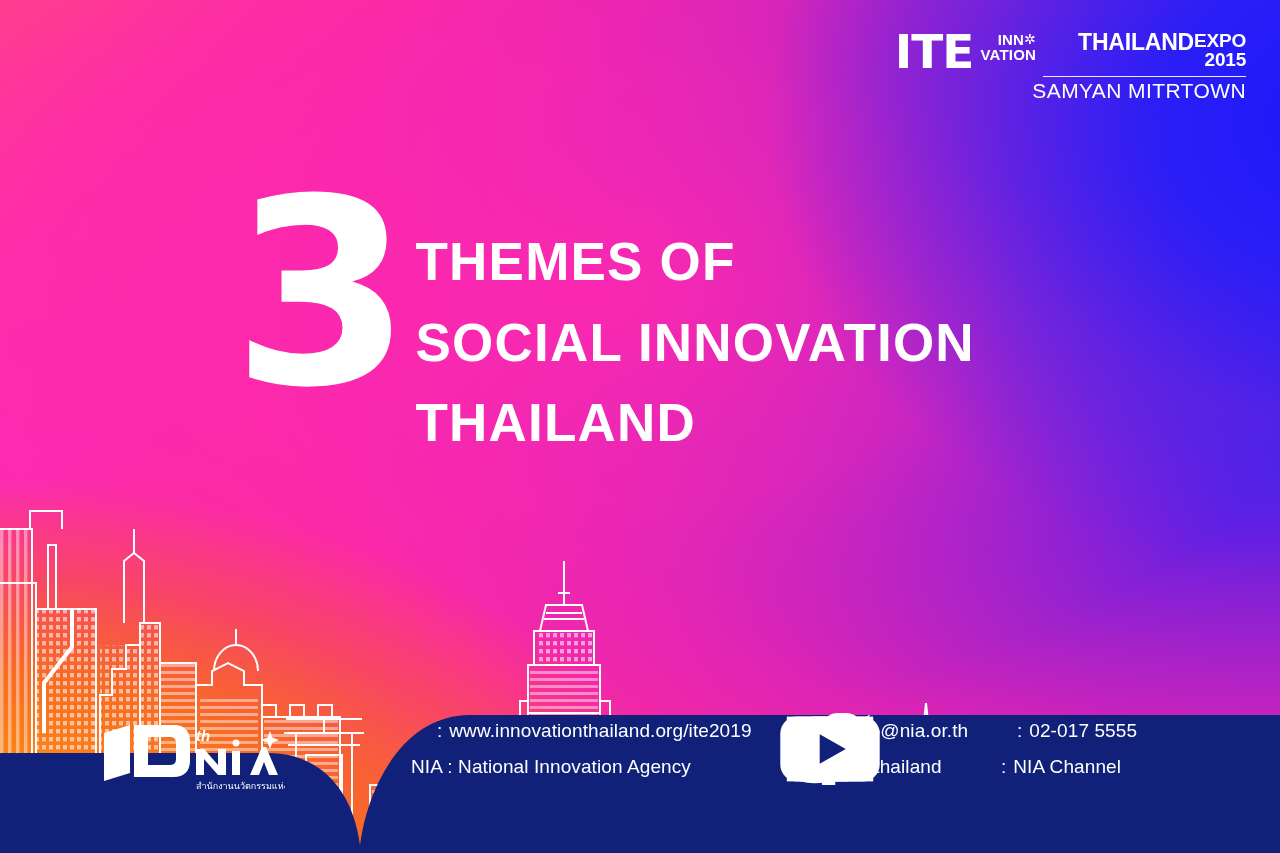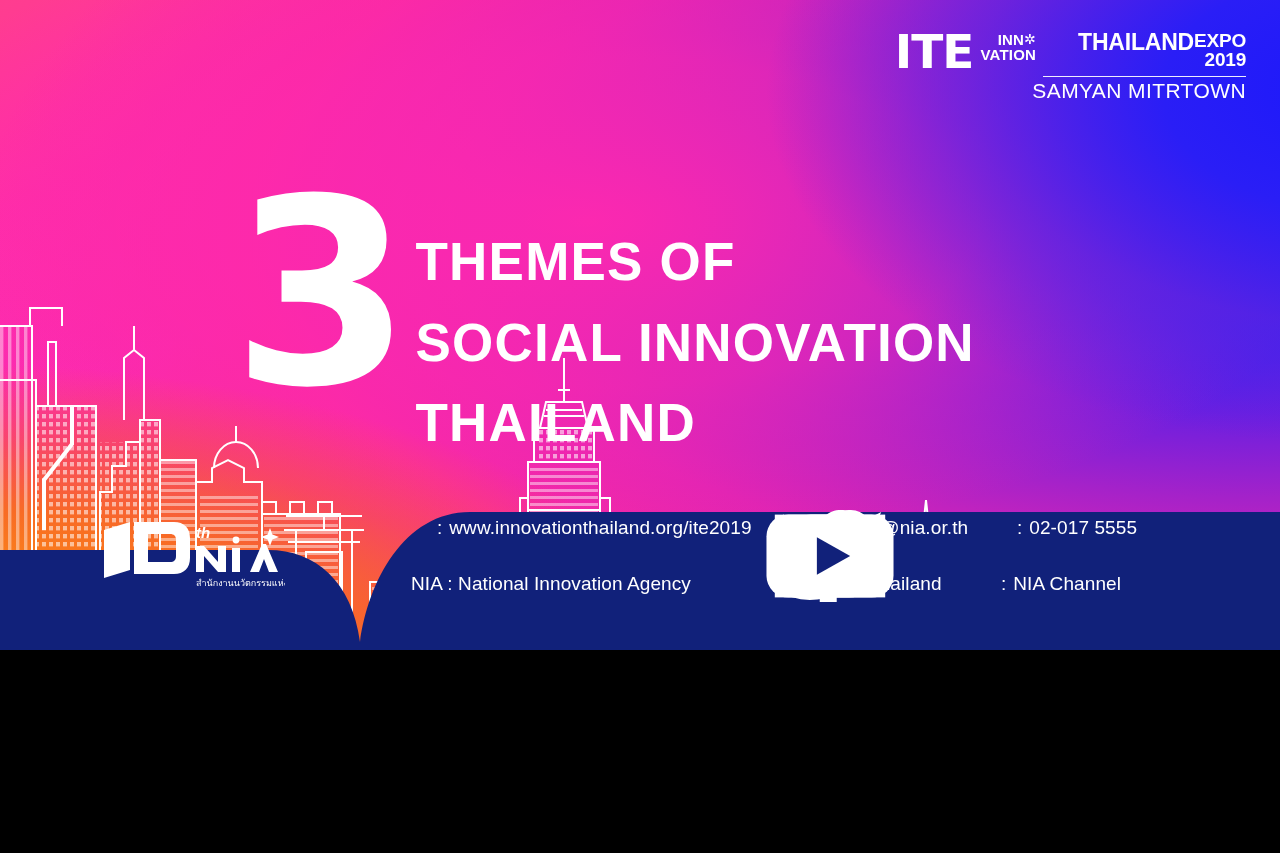--- a/index.html
+++ b/index.html
@@ -1,19 +1,19 @@
 <!DOCTYPE html>
 <html><head>
 <meta charset="utf-8">
 <title>ITE 2019 Poster</title>
 <style>
   html,body{margin:0;padding:0;background:#000;}
   *{box-sizing:border-box;}
   #poster{
-    position:relative;width:1280px;height:650px;overflow:hidden;
+    position:relative;width:1280px;height:853px;overflow:hidden;
     font-family:"Liberation Sans","DejaVu Sans",sans-serif;
     background:#ef4444;
   }
   
   #bg-base{position:absolute;inset:0;
     background:
       radial-gradient(130% 110% at 100% 35%, #1f1cf7 0%, #3a22f0 14%, #6b1fe0 26%, #a522c9 38%, #dd24b4 50%, #f92aa2 62%, rgba(255,60,140,0) 78%),
       linear-gradient(155deg,#ff3d8f 0%,#ff2ea8 18%,#fb2bb2 34%,#f5367f 52%,#f8564f 68%,#fb7a2a 84%,#fd9512 100%);
   }
   #bg-pinkcore{position:absolute;inset:0;
@@ -202,21 +202,21 @@
       </g>
     </svg>
   </div>
 
   <div id="ite-logo">
     <div class="ite-row">
       <div class="ite-mark">ITE</div>
       <div class="ite-stack">
         <div class="ite-l1"><span>INN</span><span class="star">✲</span><span>VATION</span></div>
         <div class="ite-l2">THAILAND</div>
-        <div class="ite-l3">EXPO 2019</div>
+        <div class="ite-l3">EXPO 2015</div>
       </div>
     </div>
     <div class="ite-rule"></div>
     <div class="ite-venue">SAMYAN MITRTOWN</div>
   </div>
 
   <div id="headline">
     <div id="big-three">3</div>
     <div id="headline-lines">
       <div class="hl">THEMES OF</div>
@@ -283,21 +283,21 @@
             <span class="ico">
               <svg width="21" height="21" viewBox="0 0 24 24" fill="#fff">
                 <path d="M6.2 2.4 C4.4 2.4 2.2 4.6 2.2 7 c0 7.6 7.2 14.8 14.8 14.8 2.4 0 4.6-2.2 4.6-4 0-.7-.4-1.2-1-1.5l-3.5-1.7c-.8-.4-1.6-.1-2.1.6l-1 1.4c-2.4-1.2-4.4-3.2-5.6-5.6l1.4-1c.7-.5 1-1.3.6-2.1L8.7 4.4c-.3-.6-.8-1-1.5-1z"></path>
               </svg>
             </span>
             <span class="c-sep">:</span>
             <span class="c-text">02-017 5555</span>
           </div>
         </div>
 
-        <div class="c-row" style="margin-top:20px;">
+        <div class="c-row" style="margin-top:0;">
 
           <div class="c-item" style="width:400px;margin-left:-30px;">
             <span class="ico">
               <svg width="15" height="26" viewBox="0 0 15 26" fill="#fff">
                 <path d="M9.4 26 V14.2 h4 l.6-4.6H9.4V6.7c0-1.3.4-2.2 2.3-2.2h2.5V.4C13.8.3 12.3 0 10.6 0 7 0 4.6 2.2 4.6 6.2v3.4H.6v4.6h4V26z"></path>
               </svg>
             </span>
             <span class="c-text" style="margin-left:4px;">NIA : National Innovation Agency</span>
           </div>
 

